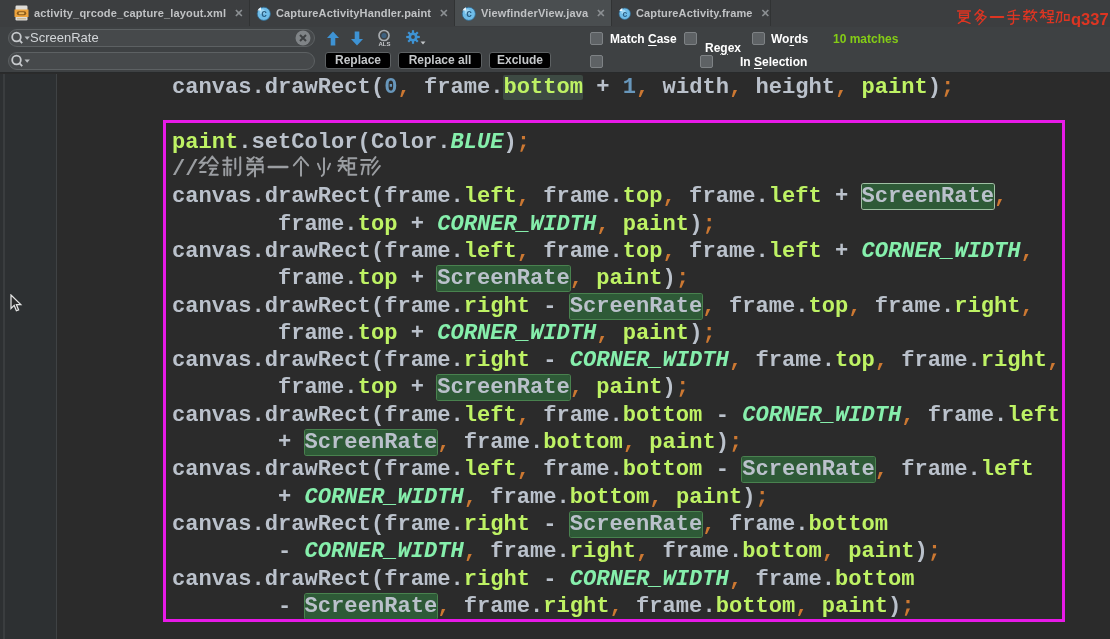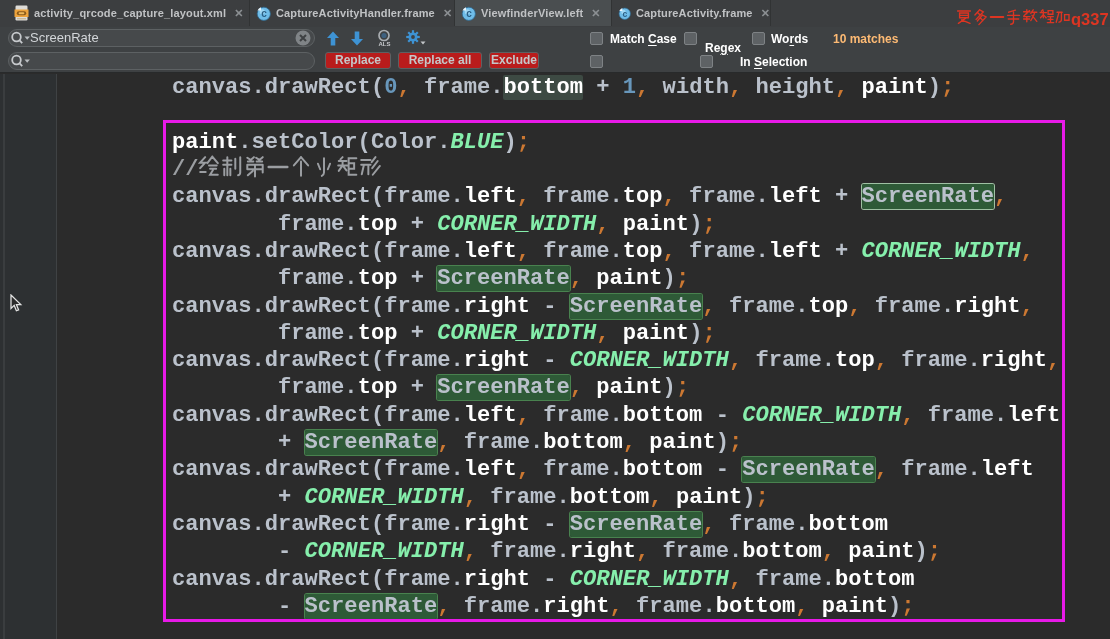--- a/index.html
+++ b/index.html
@@ -17,36 +17,36 @@
 .tab.sel { background:#4a4e50; }
 .tab .ticon { margin-right:5px; }
 .tab .x { margin-left:8px; color:#8b8f92; font-size:11px; font-weight:bold; }
 
 
 #spanel { position:absolute; left:0; top:27px; width:1110px; height:46px;
   background:#3e4143; border-bottom:1px solid #282a2b; }
 .sinput { position:absolute; left:8px; width:307px; height:18px;
   background:#46494b; border:1px solid #5d6163; border-radius:9px;
   color:#d3d6d9; font-size:13px; line-height:16px; }
-.btn { position:absolute; height:17px; background:#b91c1c; border:1px solid #5d6163;
+.btn { position:absolute; height:17px; background:#000000; border:1px solid #5d6163;
   border-radius:3px; color:#c4c7c9; font-size:12px; font-weight:bold;
   text-align:center; }
 .cb { position:absolute; width:13px; height:13px; background:#5e6265;
   border:1px solid #7e8285; border-radius:2px; }
 .lbl { position:absolute; color:#ffffff; font-size:12px; font-weight:bold; white-space:nowrap; }
 .lbl u { text-decoration:underline; text-underline-offset:2px; }
 
 
 #editor { position:absolute; left:0; top:74px; width:1110px; height:565px;
   background:#2b2b2b; }
 #gutter { position:absolute; left:0; top:0; width:57px; height:565px;
   background:#2d3032; border-right:1px solid #3f4244; }
 #code { position:absolute; left:172px; top:0.2px; font-family:"Liberation Mono", monospace;
   font-size:22.1px; line-height:27.3px; white-space:pre; color:#bac1cb; font-weight:bold; }
-.f { color:#ffffff; }
+.f { color:#bef264; }
 .k { color:#86efac; font-style:italic; }
 .n { color:#6897bb; }
 .o { color:#cc7832; }
 .sr { background:#2e5a37; box-shadow:0 0 0 1px #49824f; border-radius:2px; }
 .sr1 { background:#2e5a37; box-shadow:0 0 0 1px #9fc0a3; border-radius:2px; }
 .cur { background:#3d4a43; border-radius:2px; }
 
 
 #mbox { position:absolute; left:163px; top:120px; width:902px; height:502px;
   border:3px solid #e81ae8; }
@@ -67,31 +67,31 @@
       <span class="t">activity_qrcode_capture_layout.xml</span>
         <span class="x">✕</span>
     </div>
     <div class="tab" style="left:250px; width:205px;">
       <svg class="ticon" width="15" height="15" viewBox="0 0 15 15">
           <circle cx="7.8" cy="7.8" r="6.6" fill="#6fbce8" stroke="#30688e" stroke-width="0.8"></circle>
           <circle cx="6.3" cy="5.8" r="2.6" fill="#9ed7f5"></circle>
           <text x="8" y="11.4" font-size="10" font-weight="bold" fill="#2a5f85" text-anchor="middle" font-family="Liberation Sans, sans-serif">c</text>
           <path d="M1.5 4.5 A6.6 6.6 0 0 1 5 1.2 L5 4.5 Z" fill="#e8f4fc"></path>
         </svg>
-      <span class="t">CaptureActivityHandler.frame</span>
+      <span class="t">CaptureActivityHandler.paint</span>
         <span class="x">✕</span>
     </div>
     <div class="tab sel" style="left:455px; width:157px;">
       <svg class="ticon" width="15" height="15" viewBox="0 0 15 15">
           <circle cx="7.8" cy="7.8" r="6.6" fill="#6fbce8" stroke="#30688e" stroke-width="0.8"></circle>
           <circle cx="6.3" cy="5.8" r="2.6" fill="#9ed7f5"></circle>
           <text x="8" y="11.4" font-size="10" font-weight="bold" fill="#2a5f85" text-anchor="middle" font-family="Liberation Sans, sans-serif">c</text>
           <path d="M1.5 4.5 A6.6 6.6 0 0 1 5 1.2 L5 4.5 Z" fill="#e8f4fc"></path>
         </svg>
-      <span class="t">ViewfinderView.left</span>
+      <span class="t">ViewfinderView.java</span>
         <span class="x">✕</span>
     </div>
     <div class="tab" style="left:612px; width:159px;">
       <svg class="ticon" width="15" height="15" viewBox="0 0 15 15">
           <circle cx="7.8" cy="7.8" r="6.6" fill="#6fbce8" stroke="#30688e" stroke-width="0.8"></circle>
           <circle cx="6.3" cy="5.8" r="2.6" fill="#9ed7f5"></circle>
           <text x="8" y="11.4" font-size="10" font-weight="bold" fill="#2a5f85" text-anchor="middle" font-family="Liberation Sans, sans-serif">c</text>
           <path d="M1.5 4.5 A6.6 6.6 0 0 1 5 1.2 L5 4.5 Z" fill="#e8f4fc"></path>
         </svg>
       <span class="t">CaptureActivity.frame</span>
@@ -172,25 +172,25 @@
       <circle cx="8" cy="8" r="1.9" fill="#3e4143"></circle>
       <path d="M15.5 12.5 l5 0 l-2.5 3 z" fill="#c2c5c8"></path>
     </svg>
 
     <div class="cb" style="left:590px; top:5px;"></div>
     <div class="lbl" style="left:610px; top:5px;">Match <u>C</u>ase</div>
     <div class="cb" style="left:684px; top:5px;"></div>
     <div class="lbl" style="left:705px; top:14px;">Re<u>g</u>ex</div>
     <div class="cb" style="left:752px; top:5px;"></div>
     <div class="lbl" style="left:771px; top:5px;">Wo<u>r</u>ds</div>
-    <div class="lbl" style="left:833px; top:5px; color:#fdba74;text-align:right;">10 matches</div>
+    <div class="lbl" style="left:833px; top:5px; color:#84cc16;text-align:right;">10 matches</div>
 
     <div class="btn" style="left:325px; top:25px; width:66px;">Replace</div>
     <div class="btn" style="left:398px; top:25px; width:84px;text-align:center;">Replace all</div>
-    <div class="btn" style="left:489px; top:25px; width:50px;">Exclude</div>
+    <div class="btn" style="left:489px; top:25px; width:62px;">Exclude</div>
 
     <div class="cb" style="left:590px; top:28px;"></div>
     <div class="lbl" style="left:610px; top:28px;margin-top:31px;">P<u>r</u>eserve Case</div>
     <div class="cb" style="left:700px; top:28px;"></div>
     <div class="lbl" style="left:740px; top:28px;">In <u>S</u>election</div>
   </div>
 
   <div id="editor">
     <div id="gutter"></div>
     <div style="position:absolute; left:3px; top:0; width:2px; height:565px; background:#3a3d3f;"></div>

